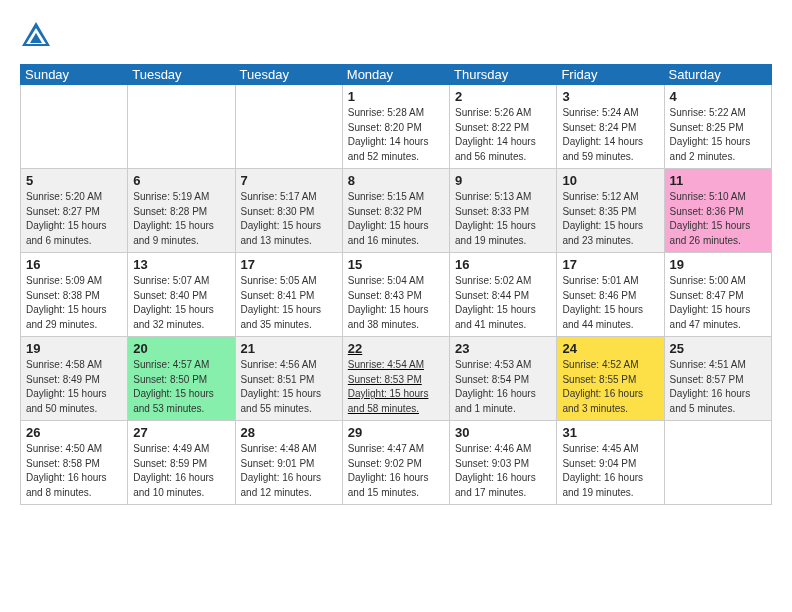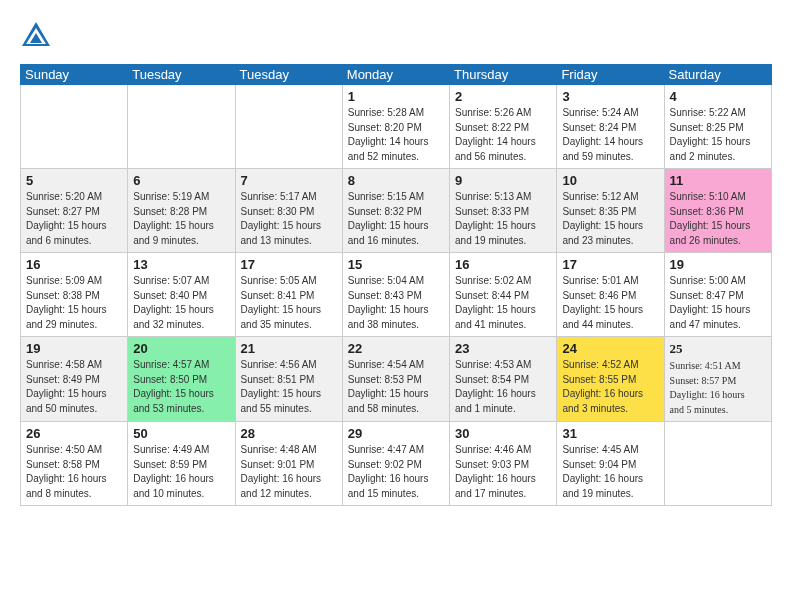--- a/index.html
+++ b/index.html
@@ -220,44 +220,44 @@
           <div class="day-info">Sunrise: 4:58 AM<br>Sunset: 8:49 PM<br>Daylight: 15 hours<br>and 50 minutes.</div>
         </td>
         <td style="background: #86efac;">
           <span class="day-num">20</span>
           <div class="day-info">Sunrise: 4:57 AM<br>Sunset: 8:50 PM<br>Daylight: 15 hours<br>and 53 minutes.</div>
         </td>
         <td style="background: rgb(240, 240, 240); margin-top: 32px;">
           <span class="day-num">21</span>
           <div class="day-info">Sunrise: 4:56 AM<br>Sunset: 8:51 PM<br>Daylight: 15 hours<br>and 55 minutes.</div>
         </td>
-        <td style="background: rgb(240, 240, 240);">
+        <td style="background: rgb(240, 240, 240); text-decoration: underline;">
           <span class="day-num">22</span>
           <div class="day-info">Sunrise: 4:54 AM<br>Sunset: 8:53 PM<br>Daylight: 15 hours<br>and 58 minutes.</div>
         </td>
         <td style="background: rgb(240, 240, 240);">
           <span class="day-num">23</span>
           <div class="day-info">Sunrise: 4:53 AM<br>Sunset: 8:54 PM<br>Daylight: 16 hours<br>and 1 minute.</div>
         </td>
         <td style="background: #fde047;">
           <span class="day-num">24</span>
           <div class="day-info">Sunrise: 4:52 AM<br>Sunset: 8:55 PM<br>Daylight: 16 hours<br>and 3 minutes.</div>
         </td>
-        <td style="background: rgb(240, 240, 240); font-family: Liberation Serif, serif;">
+        <td style="background: rgb(240, 240, 240);">
           <span class="day-num">25</span>
           <div class="day-info">Sunrise: 4:51 AM<br>Sunset: 8:57 PM<br>Daylight: 16 hours<br>and 5 minutes.</div>
         </td>
       </tr>
       <tr class="row-odd">
         <td>
           <span class="day-num">26</span>
           <div class="day-info">Sunrise: 4:50 AM<br>Sunset: 8:58 PM<br>Daylight: 16 hours<br>and 8 minutes.</div>
         </td>
         <td>
-          <span class="day-num">50</span>
+          <span class="day-num">27</span>
           <div class="day-info">Sunrise: 4:49 AM<br>Sunset: 8:59 PM<br>Daylight: 16 hours<br>and 10 minutes.</div>
         </td>
         <td>
           <span class="day-num">28</span>
           <div class="day-info">Sunrise: 4:48 AM<br>Sunset: 9:01 PM<br>Daylight: 16 hours<br>and 12 minutes.</div>
         </td>
         <td>
           <span class="day-num">29</span>
           <div class="day-info">Sunrise: 4:47 AM<br>Sunset: 9:02 PM<br>Daylight: 16 hours<br>and 15 minutes.</div>
         </td>

